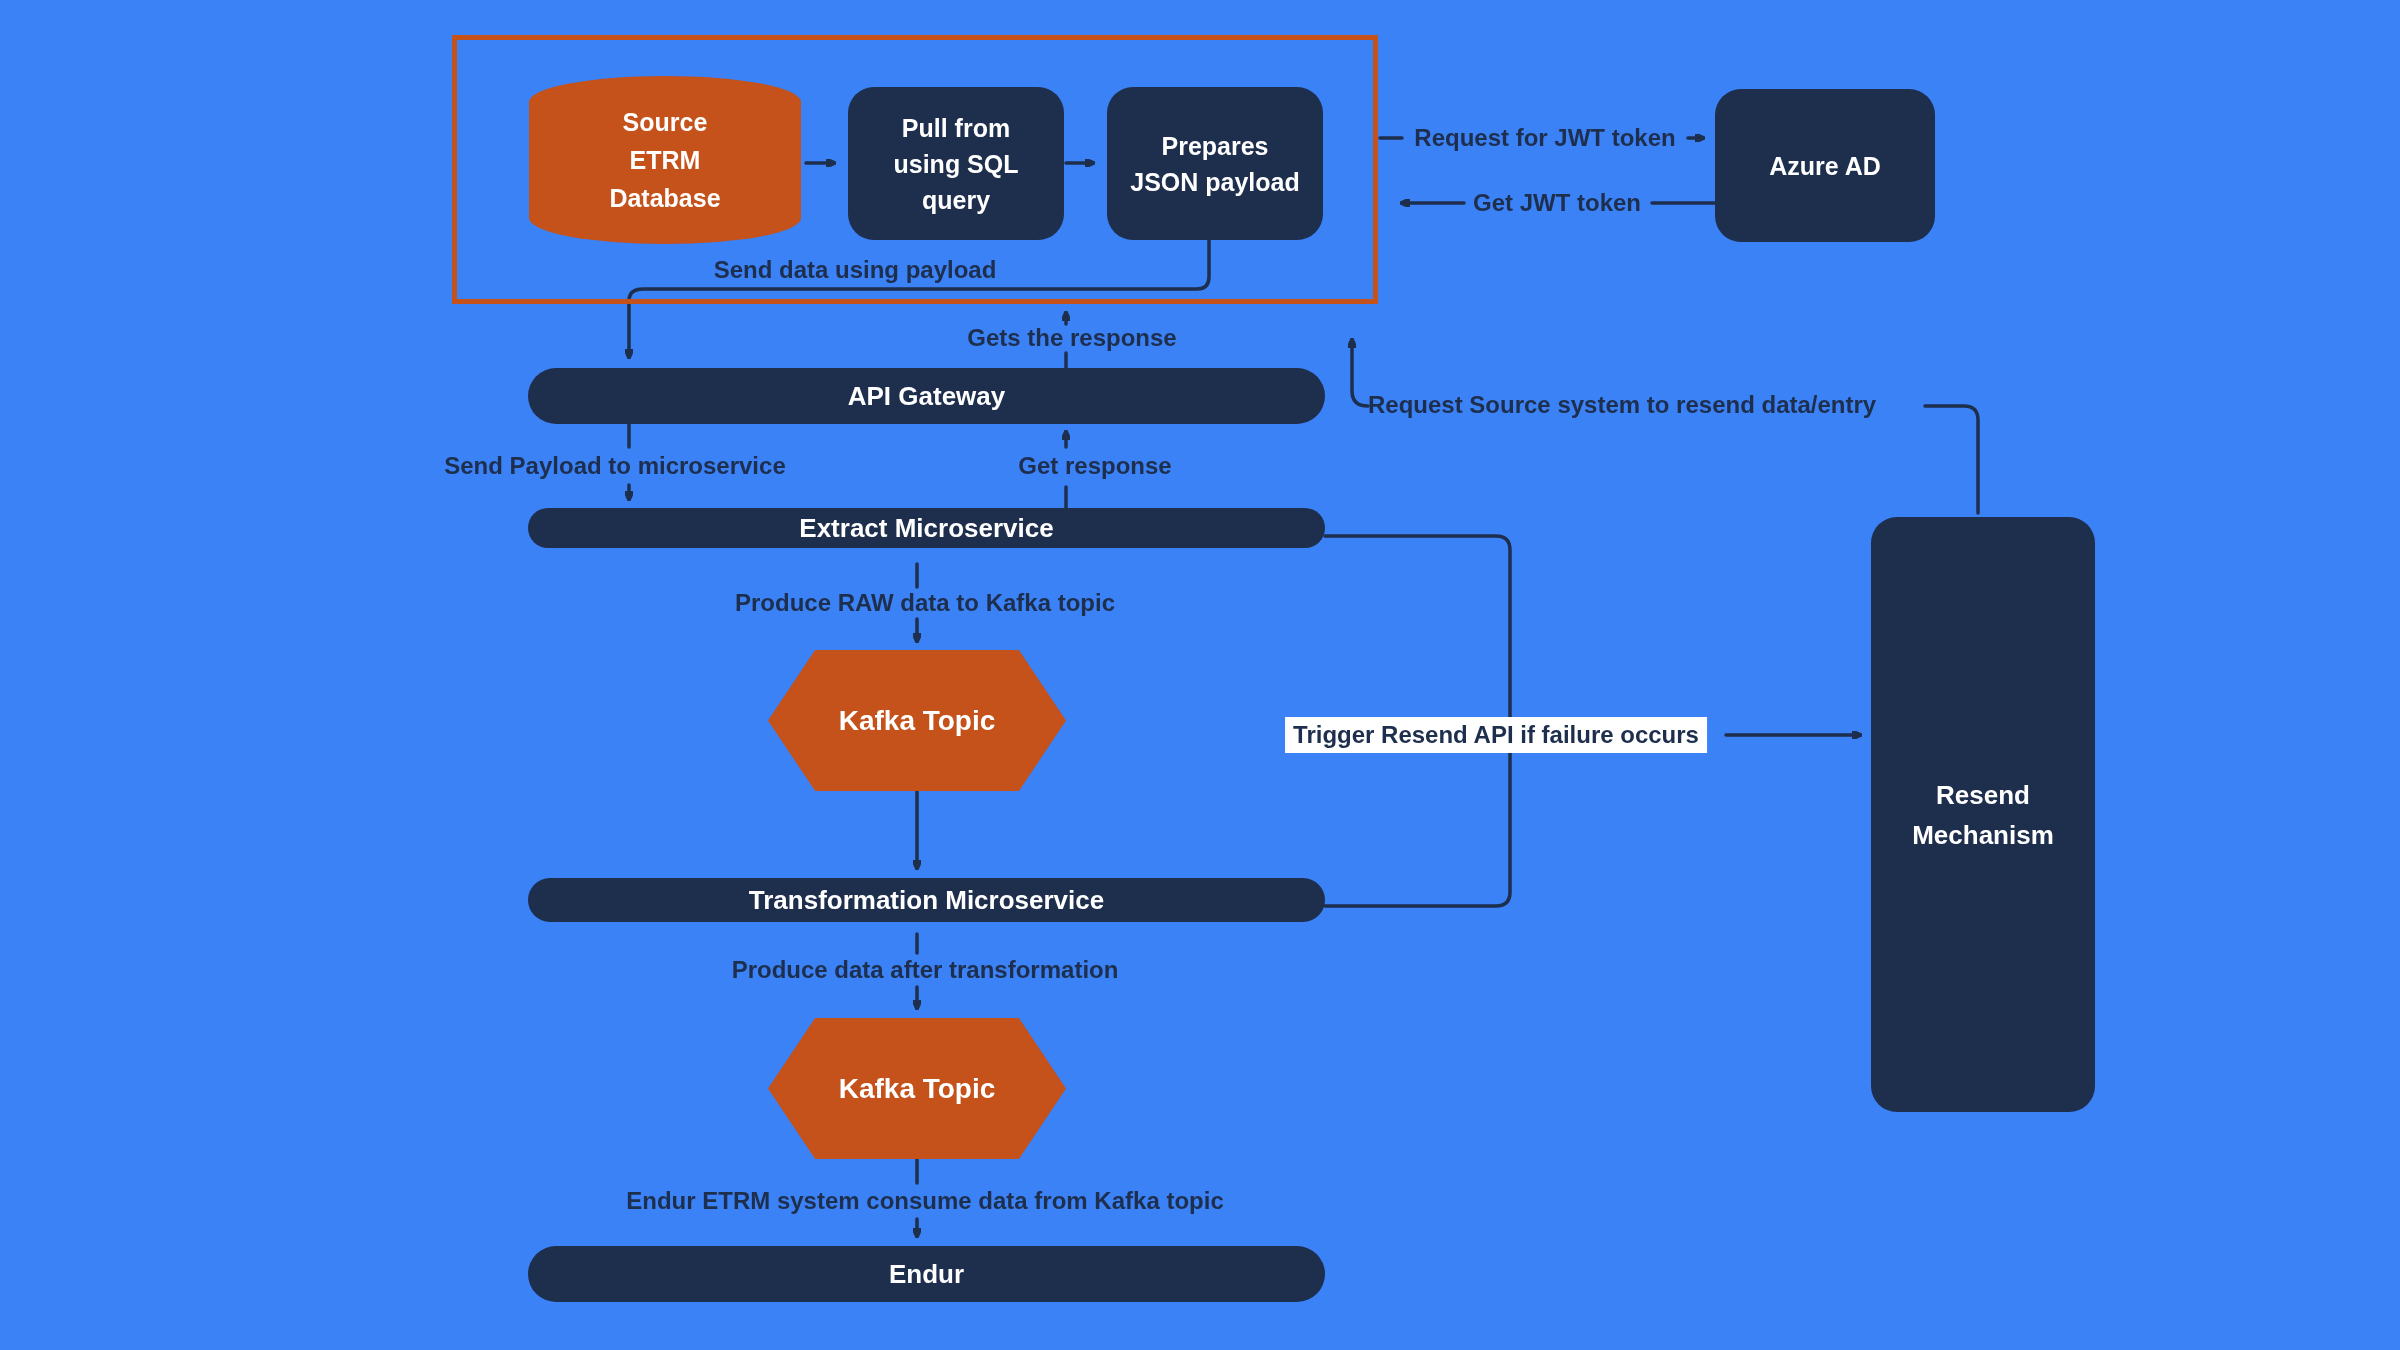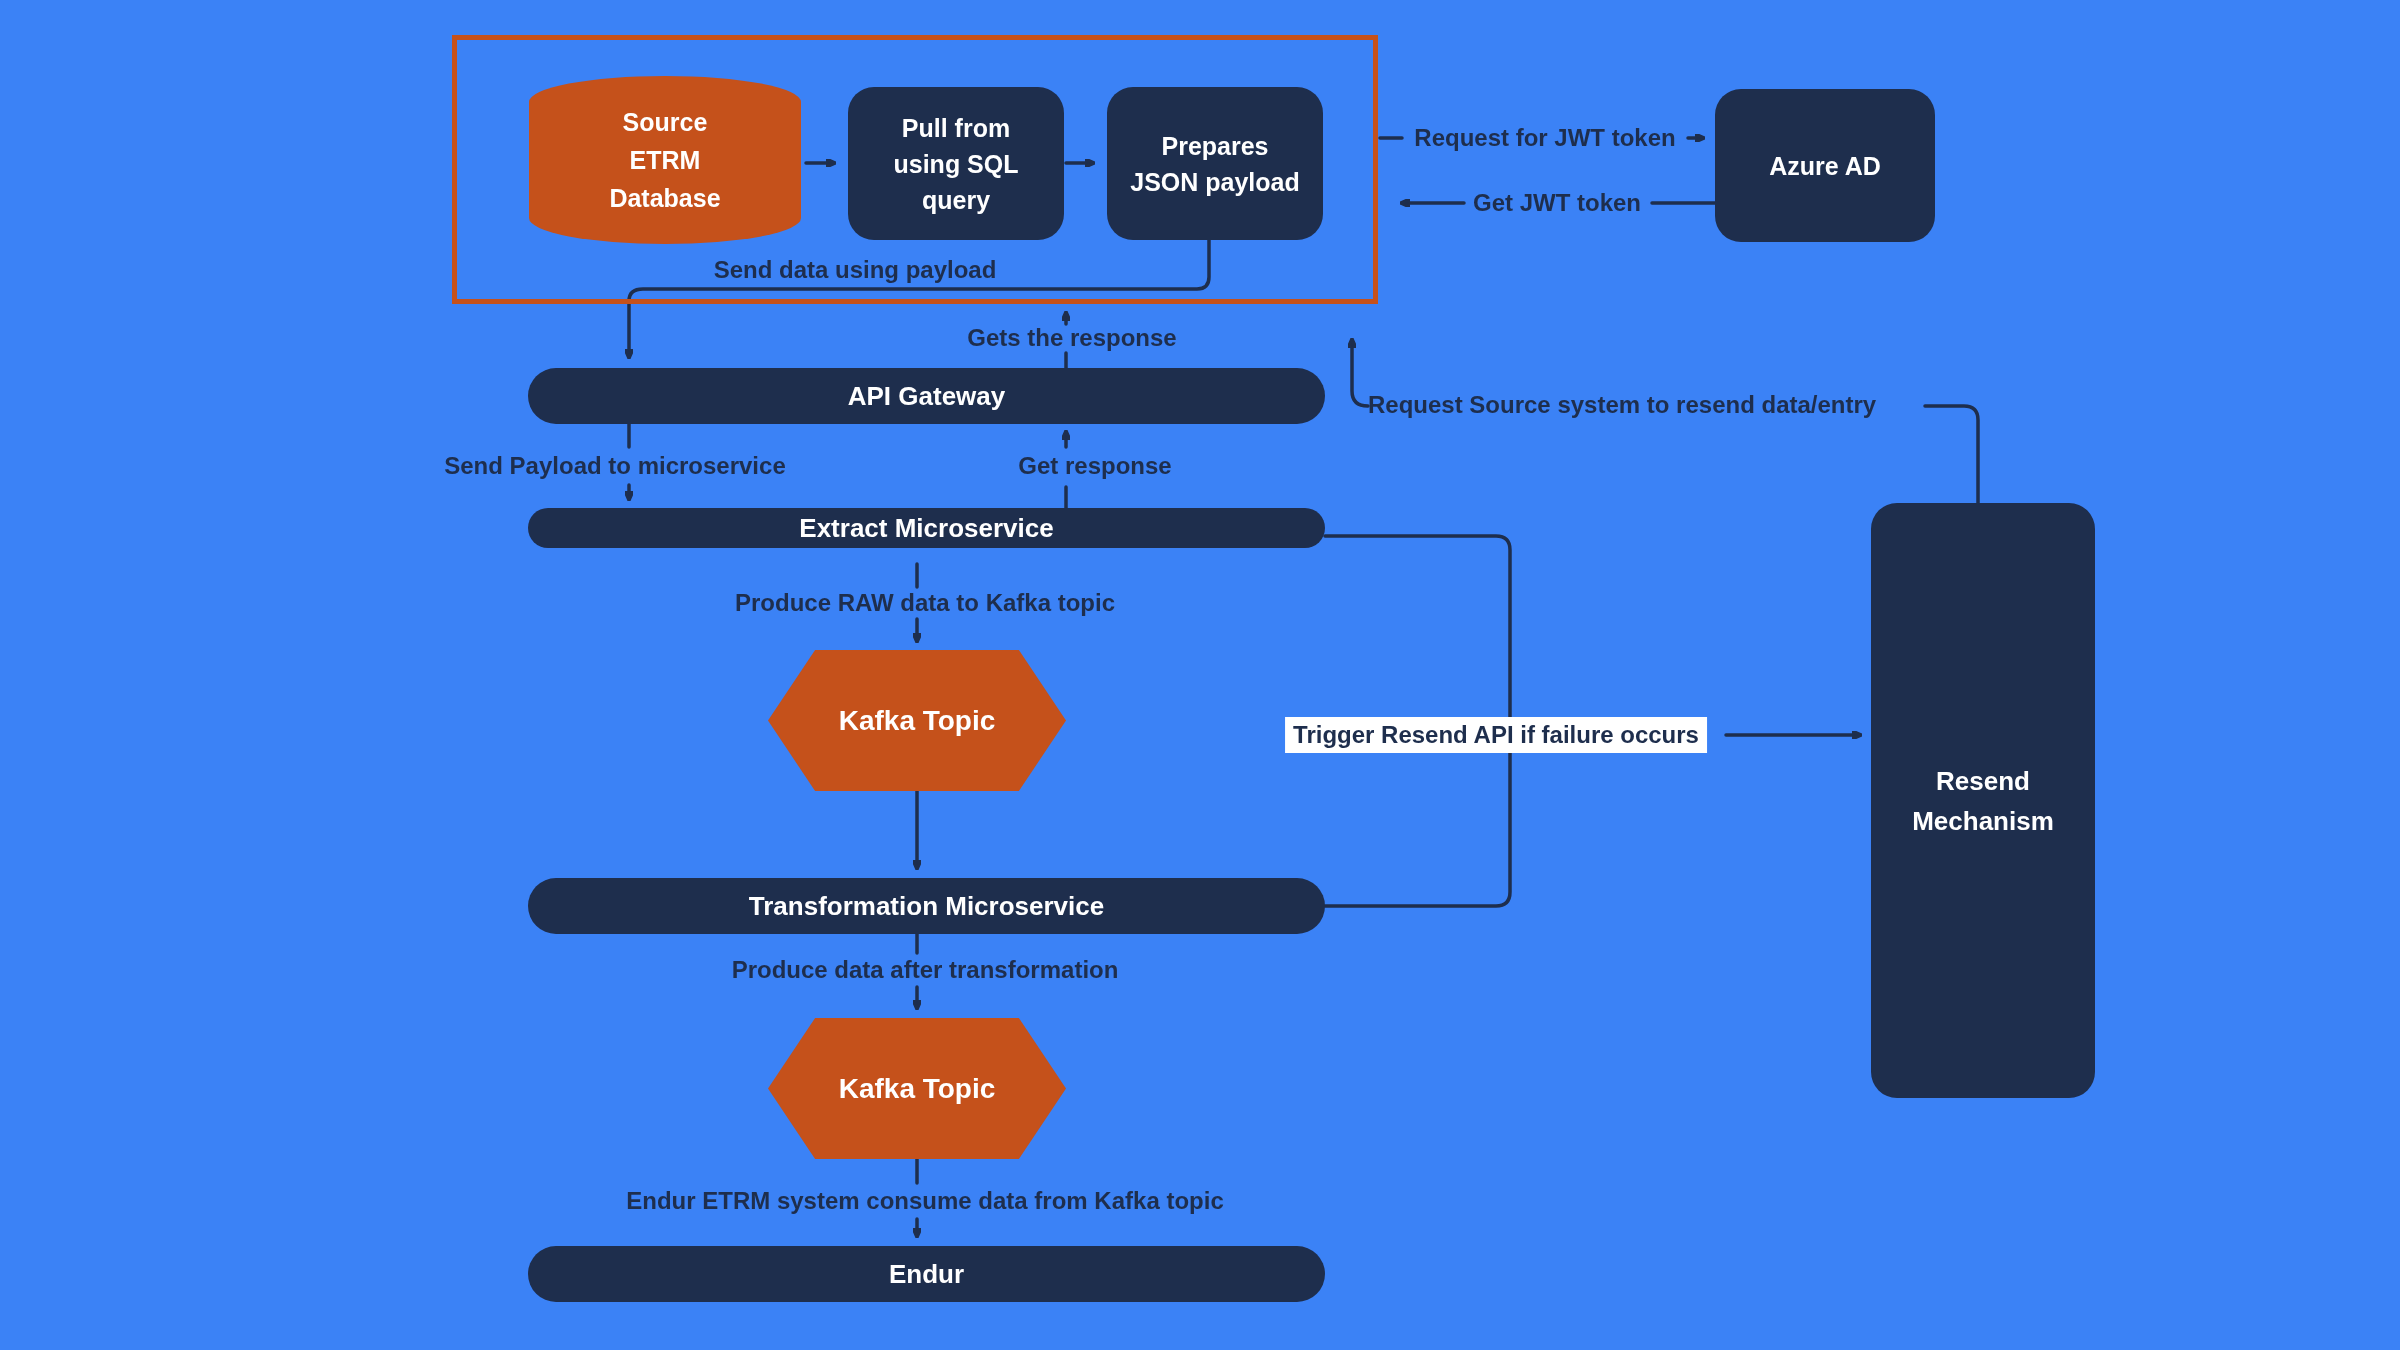--- a/index.html
+++ b/index.html
@@ -151,33 +151,33 @@
   </div>
 
   <div class="node navy pill" style="left:528px; top:508px; width:797px; height:40px;">
     <span>Extract Microservice</span>
   </div>
 
   <div class="node orange-fill hexagon" style="left:768px; top:650px; width:298px; height:141px;">
     <span>Kafka Topic</span>
   </div>
 
-  <div class="node navy pill" style="left:528px; top:878px; width:797px; height:56px;">
+  <div class="node navy pill" style="left:528px; top:878px; width:797px; height:44px;">
     <span>Transformation Microservice</span>
   </div>
 
   <div class="node orange-fill hexagon" style="left:768px; top:1018px; width:298px; height:141px;">
     <span>Kafka Topic</span>
   </div>
 
   <div class="node navy pill" style="left:528px; top:1246px; width:797px; height:56px;">
     <span>Endur</span>
   </div>
 
-  <div class="node navy tallbox" style="left:1871px; top:503px; width:224px; height:595px;">
+  <div class="node navy tallbox" style="left:1871px; top:517px; width:224px; height:595px;">
     <span>Resend</span>
     <span>Mechanism</span>
   </div>
 
   <div class="edge-label" style="left:855px; top:270px;">Send data using payload</div>
   <div class="edge-label" style="left:1072px; top:338px;">Gets the response</div>
   <div class="edge-label" style="left:1545px; top:138px;">Request for JWT token</div>
   <div class="edge-label" style="left:1557px; top:203px;">Get JWT token</div>
   <div class="edge-label" style="left:615px; top:466px;">Send Payload to microservice</div>
   <div class="edge-label" style="left:1095px; top:466px;">Get response</div>

